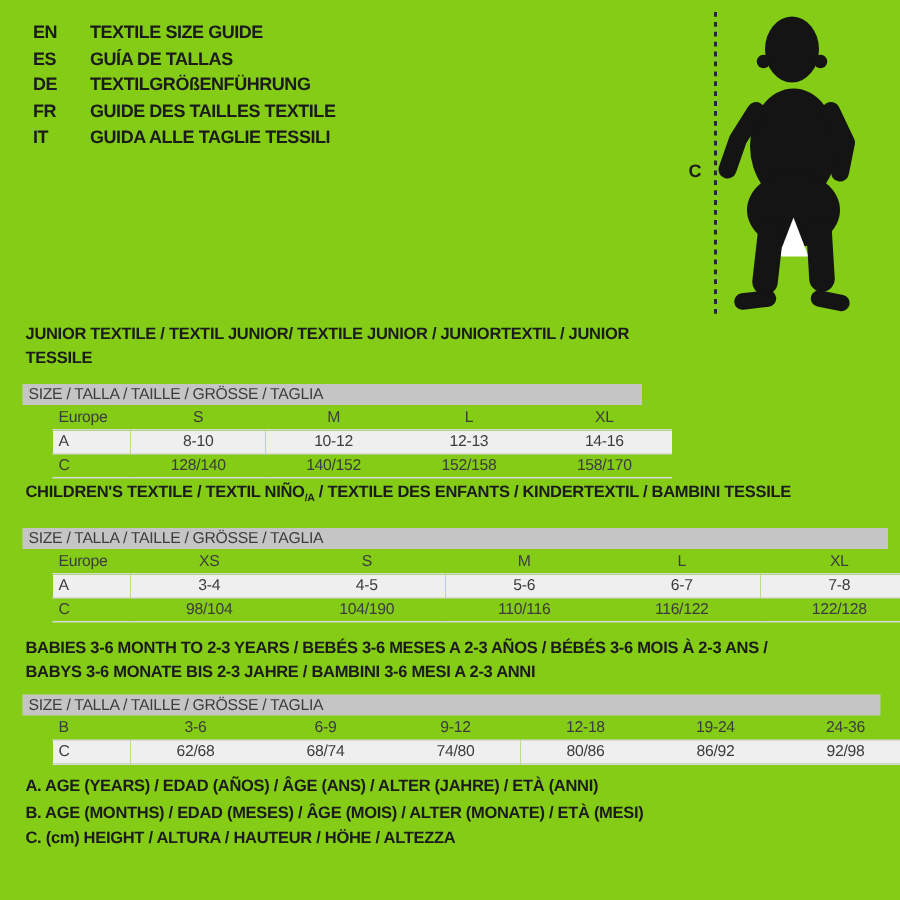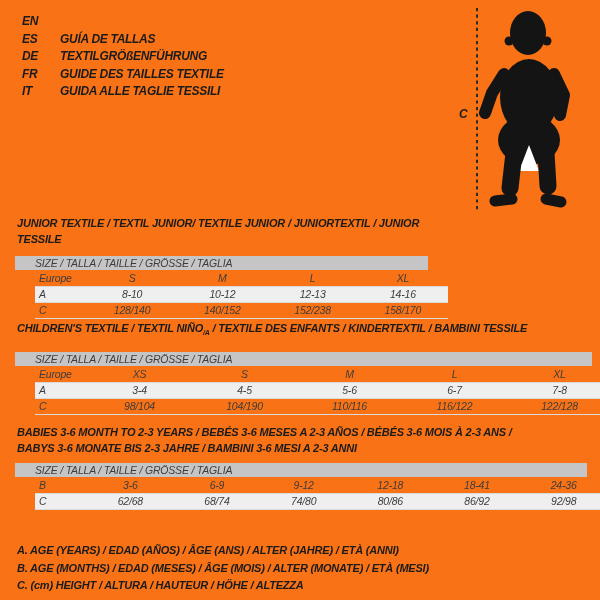--- a/index.html
+++ b/index.html
@@ -9,21 +9,21 @@
     --ink:#1b1b1b;
     --table-ink:#3c3c3c;
     --silhouette:#141414;
   }
   *{margin:0;padding:0;box-sizing:border-box;}
   html,body{background:#ffffff;}
   body{
     width:600px;height:600px;position:relative;overflow:hidden;
     font-family:"Liberation Sans", sans-serif;color:var(--ink);
   }
-  .page{position:absolute;inset:0;background:#f97316;font-style:italic;}
+  .page{position:absolute;inset:0;background:#84cc16;}
 
   
   .lang-block{position:absolute;left:22px;top:13px;}
   .lang-row{display:flex;line-height:17.5px;font-weight:700;font-size:12px;letter-spacing:-0.3px;color:var(--ink);}
   .lang-code{width:38px;flex:0 0 38px;}
 
   
   .figure-wrap{position:absolute;left:450px;top:0;width:150px;height:215px;}
 
   
@@ -32,45 +32,46 @@
   .s2{left:15px;top:320px;width:577px;}
   .s3{left:15px;top:424px;width:572px;}
   .table-title{font-weight:700;font-size:11px;letter-spacing:-0.2px;line-height:16px;color:var(--ink);padding-left:2px;}
   .title-line sub{font-size:7px;}
   .s1 .size-band{margin-top:9px;}
   .s2 .size-band{margin-top:11px;}
   .s3 .size-band{margin-top:7px;}
   .size-band{
     background:var(--band);height:14px;line-height:14px;
     font-size:10.5px;letter-spacing:-0.2px;color:var(--table-ink);
-    padding-left:20px;white-space:nowrap;overflow:hidden;
+    padding-left:4px;white-space:nowrap;overflow:hidden;
   }
   table.size-table{
     width:100%;border-collapse:collapse;table-layout:fixed;
     font-size:10.5px;letter-spacing:-0.2px;color:var(--table-ink);margin-left:20px;
   }
   table.size-table td{
     height:16px;text-align:center;border-bottom:1px solid var(--rule);
     padding:0;overflow:hidden;white-space:nowrap;
   }
   table.size-table td.row-label{text-align:left;padding-left:4px;}
   table.size-table tr.shaded td{background:var(--row-alt);}
 
   
-  .legend{position:absolute;left:17px;top:542px;}
+  .legend{position:absolute;left:17px;top:516px;}
   .legend-line{font-weight:700;font-size:11px;letter-spacing:-0.2px;line-height:17.5px;color:var(--ink);}
 </style>
 </head>
 <body>
 
 <div class="page">
 
   <div class="lang-block">
       <div class="lang-row">
         <span class="lang-code">EN</span>
+        <span class="lang-label">TEXTILE SIZE GUIDE</span>
       </div>
       <div class="lang-row">
         <span class="lang-code">ES</span>
         <span class="lang-label">GUÍA DE TALLAS</span>
       </div>
       <div class="lang-row">
         <span class="lang-code">DE</span>
         <span class="lang-label">TEXTILGRÖßENFÜHRUNG</span>
       </div>
       <div class="lang-row">
@@ -132,21 +133,21 @@
             <td class="row-label">A</td>
             <td>8-10</td>
             <td>10-12</td>
             <td>12-13</td>
             <td>14-16</td>
           </tr>
           <tr>
             <td class="row-label">C</td>
             <td>128/140</td>
             <td>140/152</td>
-            <td>152/238</td>
+            <td>152/158</td>
             <td>158/170</td>
           </tr>
         </tbody>
       </table>
   </div>
 
   <div class="section s2">
     <div class="table-title">
         <div class="title-line"><span>CHILDREN'S TEXTILE / TEXTIL NIÑO</span><sub>/A</sub><span> / TEXTILE DES ENFANTS / KINDERTEXTIL / BAMBINI TESSILE</span></div>
       </div>
@@ -205,21 +206,21 @@
           <col>
           <col>
         </colgroup>
         <tbody>
           <tr>
             <td class="row-label">B</td>
             <td>3-6</td>
             <td>6-9</td>
             <td>9-12</td>
             <td>12-18</td>
-            <td>18-41</td>
+            <td>19-24</td>
             <td>24-36</td>
           </tr>
           <tr class="shaded">
             <td class="row-label">C</td>
             <td>62/68</td>
             <td>68/74</td>
             <td>74/80</td>
             <td>80/86</td>
             <td>86/92</td>
             <td>92/98</td>

